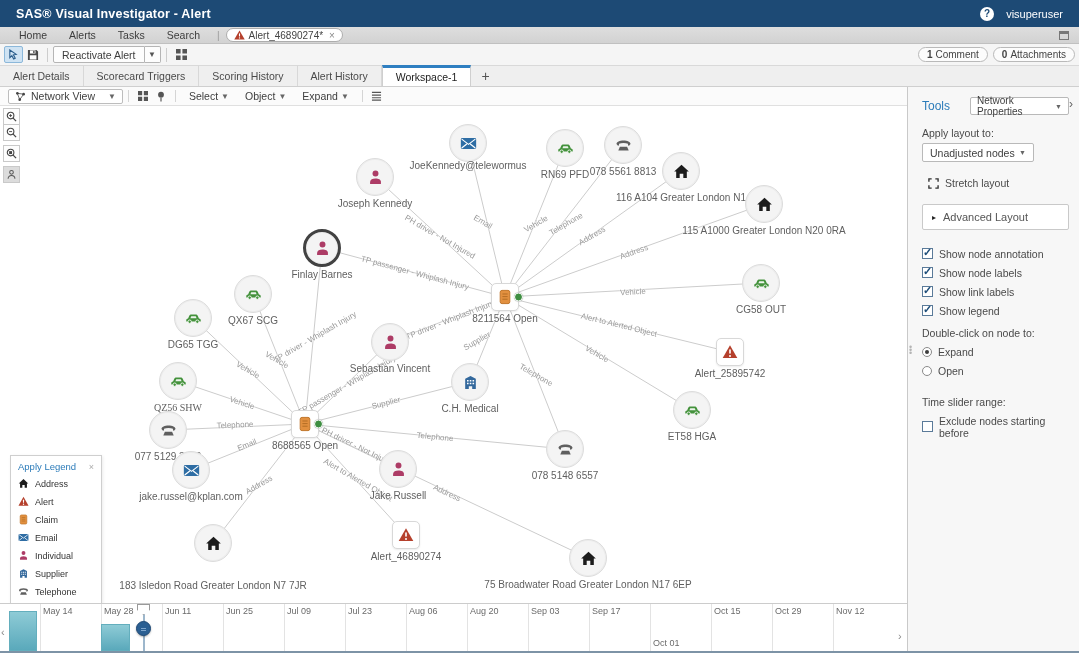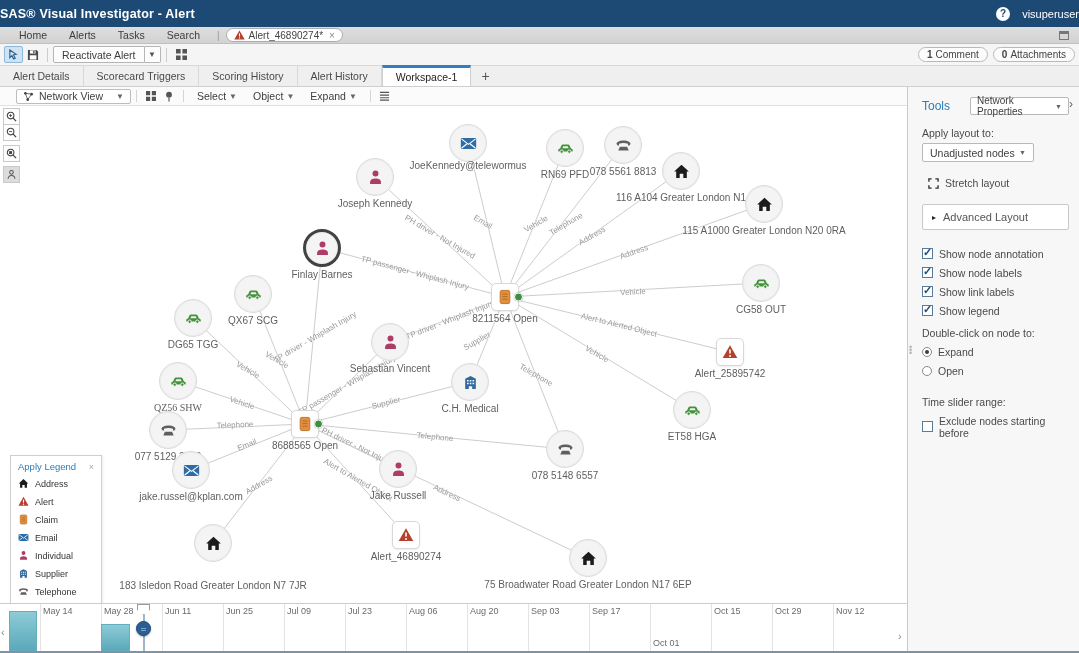--- a/index.html
+++ b/index.html
@@ -1,20 +1,20 @@
 <!DOCTYPE html>
 <html><head>
 <meta charset="utf-8">
 <style>
   html,body{margin:0;padding:0;background:#e9e9e9;}
   *{box-sizing:border-box;font-family:"Liberation Sans",sans-serif;}
   .app{position:relative;width:1079px;height:653px;background:#fff;overflow:hidden;border-bottom:2px solid #7d93a6;}
 
   
-  .topbar{position:absolute;top:0;left:0;right:0;height:27px;background:#1d4a75;color:#fff;display:flex;align-items:center;padding:0 0;}
+  .topbar{position:absolute;top:0;left:0;right:0;height:27px;background:#1d4a75;color:#fff;display:flex;align-items:center;padding:0 16px;}
   .topbar .title{font-size:12.5px;font-weight:bold;letter-spacing:.2px;}
   .topbar .spacer{flex:1;}
   .help-circle{width:14px;height:14px;border-radius:50%;background:#fff;color:#1d4a75;font-size:10px;font-weight:bold;display:flex;align-items:center;justify-content:center;margin-right:12px;cursor:pointer;}
   .topbar .user{font-size:11px;}
 
   
   .menubar{position:absolute;top:27px;left:0;right:0;height:17px;background:linear-gradient(#dedede,#d2d2d2);border-bottom:1px solid #c0c0c0;display:flex;align-items:center;padding:0 8px;}
   .menubar .mitem{font-size:10.5px;color:#3d3d3d;margin:0 11px;cursor:pointer;}
   .menubar .sep{color:#9a9a9a;font-size:10px;margin:0 6px;}
   .pill{display:flex;align-items:center;gap:4px;background:#fff;border:1px solid #adadad;border-radius:9px;height:14px;padding:0 7px;font-size:10px;color:#444;cursor:pointer;}
@@ -37,21 +37,21 @@
   
   .tabsrow{position:absolute;top:66px;left:0;right:0;height:21px;background:#efefef;border-bottom:1px solid #cfcfcf;display:flex;align-items:flex-end;}
   .tab{height:21px;display:flex;align-items:center;padding:0 13px;font-size:10.5px;color:#4a4a4a;border-right:1px solid #d8d8d8;cursor:pointer;}
   .tab.active{background:#fff;border-top:3px solid #2f7fc1;color:#222;border-right:1px solid #cfcfcf;border-left:1px solid #cfcfcf;}
   .tab.plus{font-size:14px;color:#555;padding:0 10px;border-right:none;}
 
   
   .main{position:absolute;top:87px;left:0;right:0;bottom:0;display:flex;}
   .content{width:907px;display:flex;flex-direction:column;}
   
-  .nettoolbar{height:19px;background:#fbfbfb;border-bottom:1px solid #e0e0e0;display:flex;align-items:center;padding:0 16px;font-size:10.5px;color:#3e3e3e;}
+  .nettoolbar{height:19px;background:#fbfbfb;border-bottom:1px solid #e0e0e0;display:flex;align-items:center;padding:0 8px;font-size:10.5px;color:#3e3e3e;}
   .nv-dd{display:flex;align-items:center;gap:5px;border:1px solid #bdbdbd;background:#fff;border-radius:2px;height:15px;padding:0 6px;cursor:pointer;}
   .nv-dd .car{font-size:8px;color:#666;margin-left:8px;}
   .ntb-btn{display:flex;align-items:center;justify-content:center;width:18px;height:15px;cursor:pointer;}
   .ddtext{display:flex;align-items:center;gap:3px;margin:0 8px;cursor:pointer;}
   .ddtext .car{font-size:8px;color:#666;}
   .ndiv{width:1px;height:12px;background:#d5d5d5;margin:0 5px;}
 
   
   .canvas{position:relative;flex:1;background:#fff;overflow:hidden;}
   .canvas svg.edges{position:absolute;left:0;top:0;}

